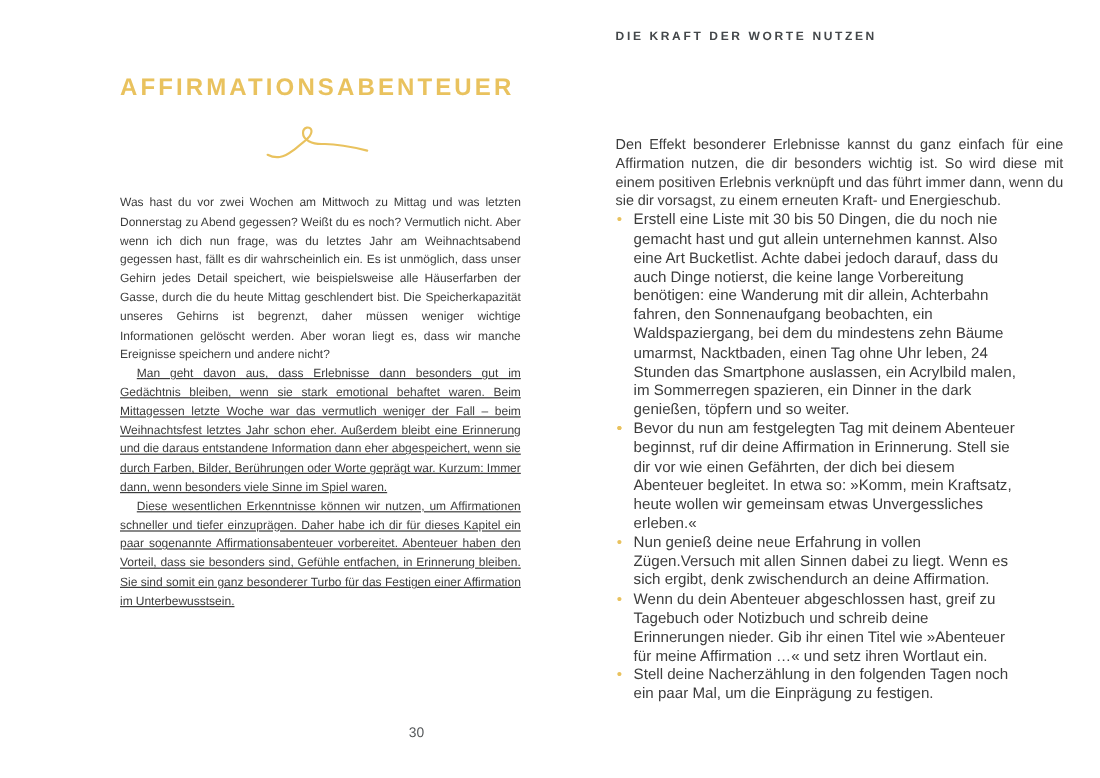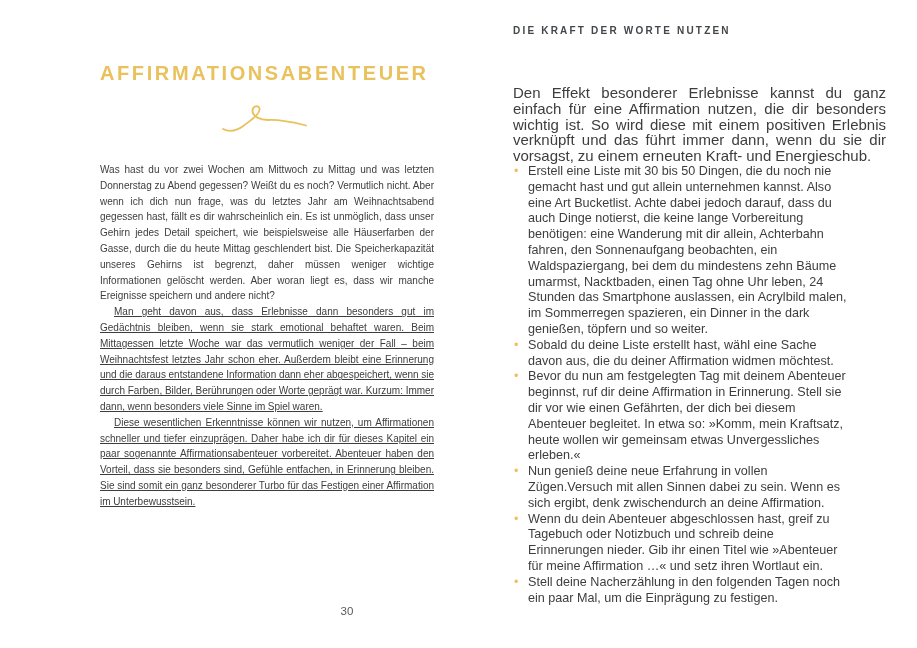--- a/index.html
+++ b/index.html
@@ -78,24 +78,25 @@
     letter-spacing: 1.1px;
     color: var(--gold);
     white-space: nowrap;
   }
   .right-body {
     position: absolute;
     left: 0; top: 85px;
     width: 373px;
   }
   .intro {
-    font-size: 15px;
+    font-size: 12px;
     line-height: 15.8px;
     text-align: justify;
     word-spacing: -0.2px;
+    margin-top: 28px;
   }
   .bullet {
     position: relative;
     padding-left: 15px;
     font-size: 12.6px;
     line-height: 15.8px;
   }
   .bmark {
     position: absolute;
     left: 1px; top: 0;
@@ -141,21 +142,21 @@
 </div>
 
 <div class="right-col">
   <div class="running-header">DIE KRAFT DER WORTE NUTZEN</div>
 
 
   <div class="right-body">
     <p class="intro">Den Effekt besonderer Erlebnisse kannst du ganz einfach für eine Affirmation nutzen, die dir besonders wichtig ist. So wird diese mit einem positiven Erlebnis verknüpft und das führt immer dann, wenn du sie dir vorsagst, zu einem erneuten Kraft- und Energieschub.</p>
     <div>
         <div class="bullet"><span class="bmark">•</span><span class="btext">Erstell eine Liste mit 30 bis 50 Dingen, die du noch nie gemacht hast und gut allein unternehmen kannst. Also eine Art Bucketlist. Achte dabei jedoch darauf, dass du auch Dinge notierst, die keine lange Vorbereitung benötigen: eine Wanderung mit dir allein, Achterbahn fahren, den Sonnenaufgang beobachten, ein Waldspaziergang, bei dem du mindestens zehn Bäume umarmst, Nacktbaden, einen Tag ohne Uhr leben, 24 Stunden das Smartphone auslassen, ein Acrylbild malen, im Sommerregen spazieren, ein Dinner in the dark genießen, töpfern und so weiter.</span></div>
-        <div class="bullet"><span class="bmark">•</span><span class="btext">Sobald du deine Liste erstellt hast, wähl eine Sache davon aus, die du deiner Affirmation widmen möchtest.</span></div>
+        <div class="bullet"><span class="bmark">•</span></div>
         <div class="bullet"><span class="bmark">•</span><span class="btext">Bevor du nun am festgelegten Tag mit deinem Abenteuer beginnst, ruf dir deine Affirmation in Erinnerung. Stell sie dir vor wie einen Gefährten, der dich bei diesem Abenteuer begleitet. In etwa so: »Komm, mein Kraftsatz, heute wollen wir gemeinsam etwas Unvergessliches erleben.«</span></div>
-        <div class="bullet"><span class="bmark">•</span><span class="btext">Nun genieß deine neue Erfahrung in vollen Zügen.Versuch mit allen Sinnen dabei zu sein. Wenn es sich ergibt, denk zwischendurch an deine Affirmation.</span></div>
+        <div class="bullet"><span class="bmark">•</span><span class="btext">Nun genieß deine neue Erfahrung in vollen Zügen.Versuch mit allen Sinnen dabei zu liegt. Wenn es sich ergibt, denk zwischendurch an deine Affirmation.</span></div>
         <div class="bullet"><span class="bmark">•</span><span class="btext">Wenn du dein Abenteuer abgeschlossen hast, greif zu Tagebuch oder Notizbuch und schreib deine Erinnerungen nieder. Gib ihr einen Titel wie »Abenteuer für meine Affirmation …« und setz ihren Wortlaut ein.</span></div>
         <div class="bullet"><span class="bmark">•</span><span class="btext">Stell deine Nacherzählung in den folgenden Tagen noch ein paar Mal, um die Einprägung zu festigen.</span></div>
       </div>
   </div>
 
 </div>
 
 </body></html>

